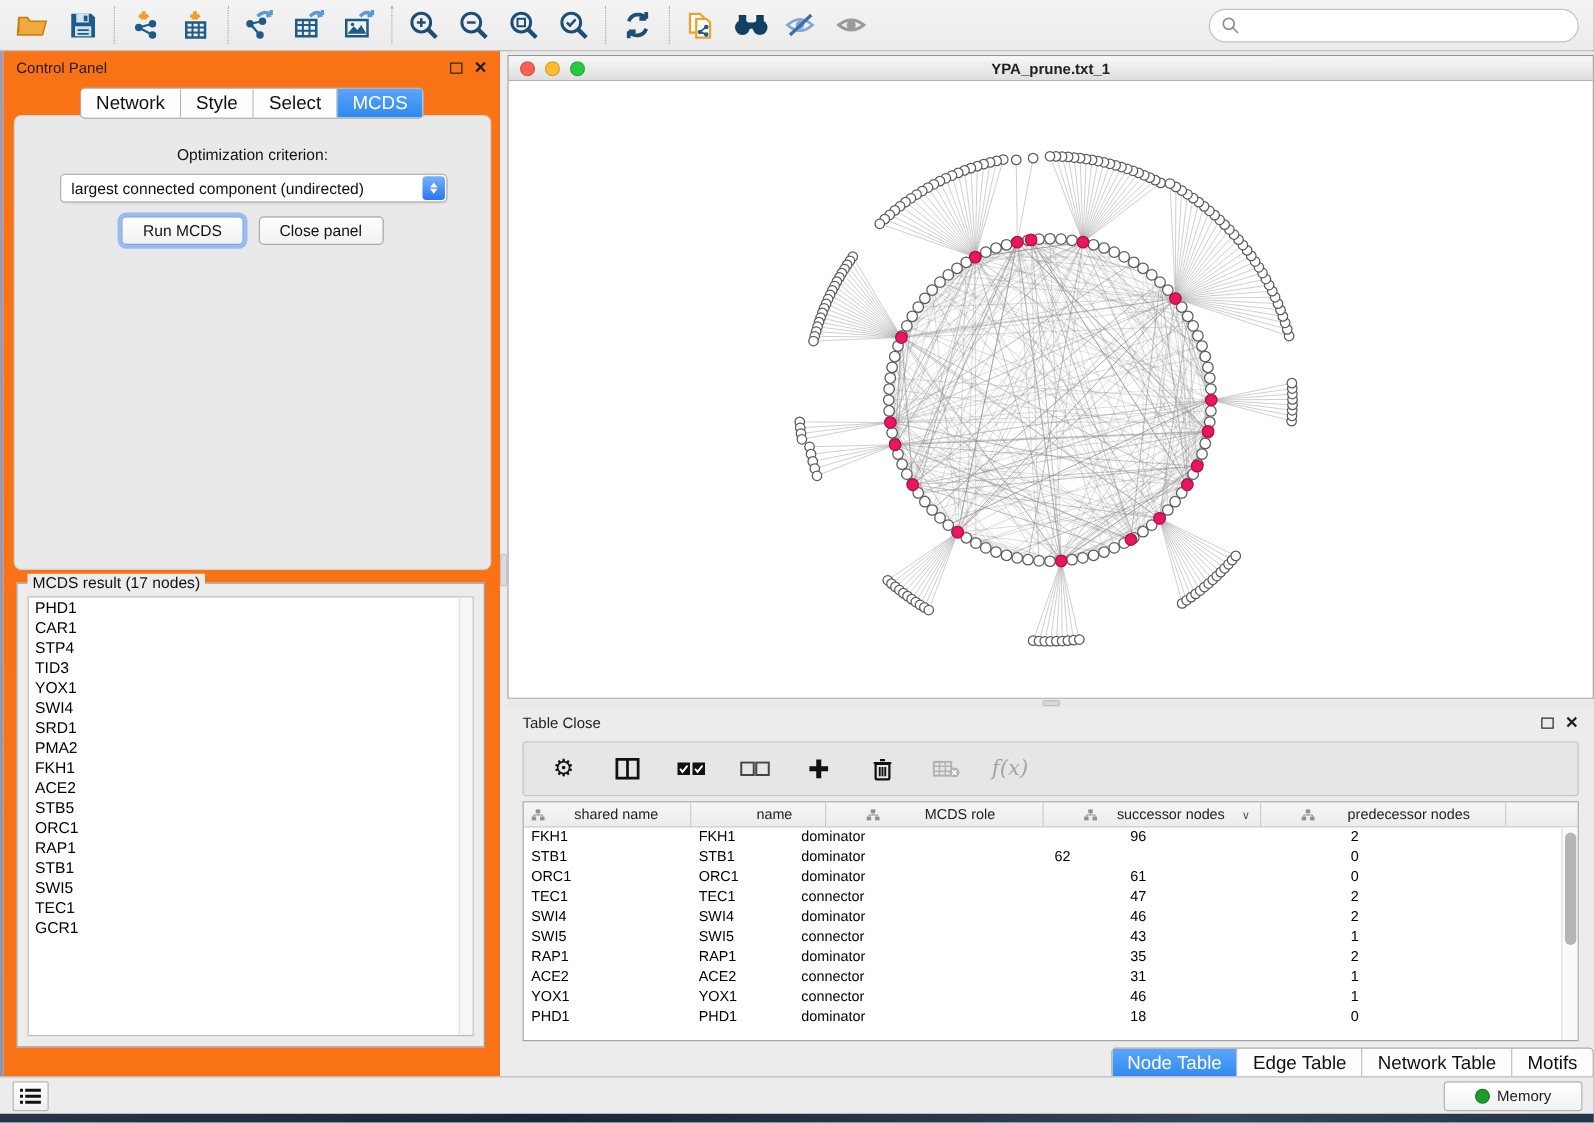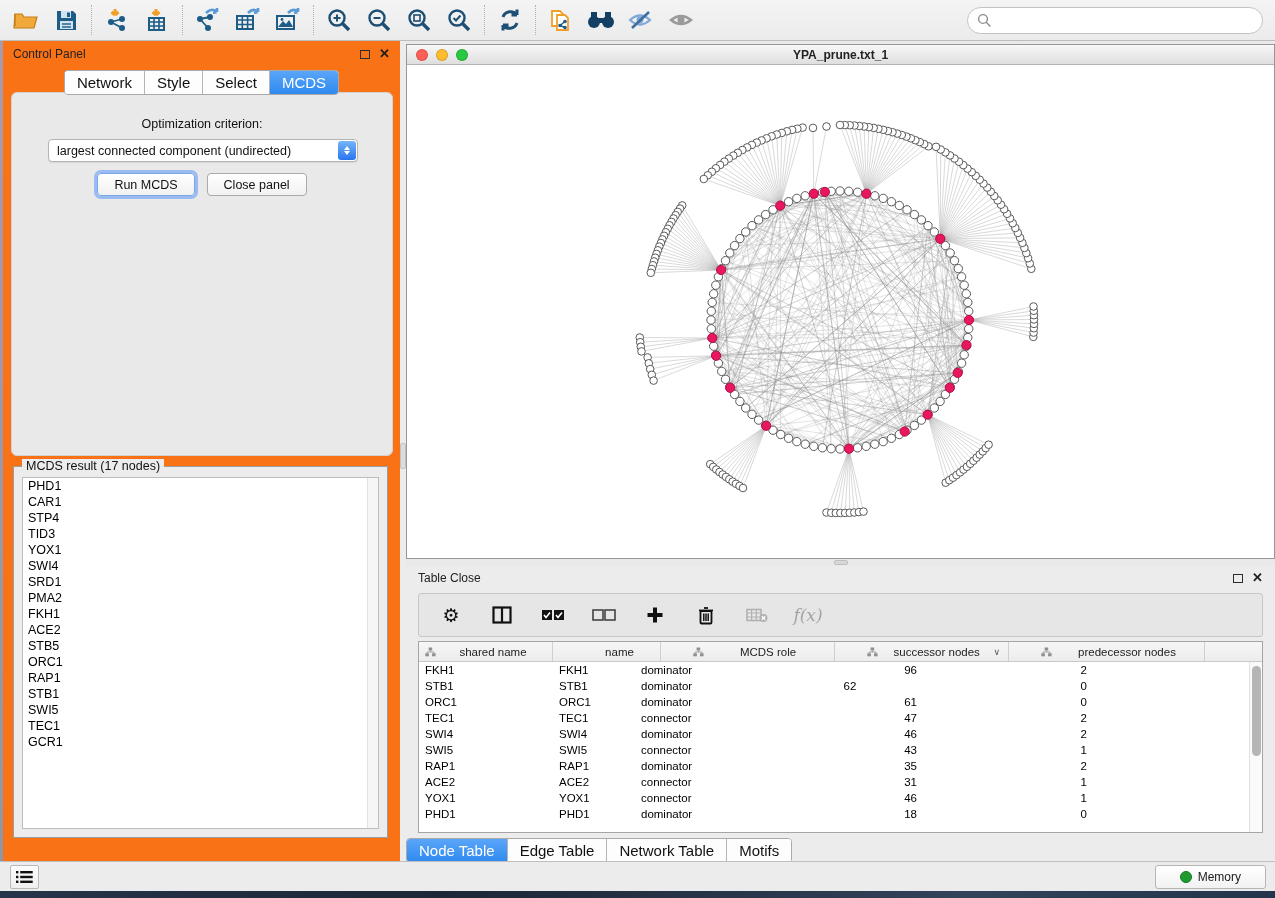--- a/index.html
+++ b/index.html
@@ -112,21 +112,21 @@
   .tree-ic { margin:0 2px; flex:0 0 auto; }
   .sort-ch { font-size:9px; color:#555; margin-right:4px; }
   .tbl-body { position:absolute; top:20px; left:0; right:13px; bottom:0; overflow:hidden; }
   .tr { display:flex; height:16px; align-items:center; }
   .td { font-size:11.5px; color:#000; white-space:nowrap; overflow:hidden; }
   .tbl-vscroll { position:absolute; top:20px; right:0; bottom:0; width:13px; background:#fafafa;
                  border-left:1px solid #e0e0e0; }
   .tbl-thumb { position:absolute; top:4px; left:2px; width:9px; height:90px; background:#b5b5b5;
                border-radius:5px; }
 
-  .tp-tabs { position:absolute; left:0; right:0; top:272px; display:flex; justify-content:flex-start; }
+  .tp-tabs { position:absolute; left:0; right:0; top:272px; display:flex; justify-content:flex-end; }
 
   
   .statusbar { position:absolute; left:0; right:0; bottom:7px; height:30px; background:#ececec;
                border-top:1px solid #bfbfbf; }
   .menu-btn { position:absolute; left:10px; top:3px; width:29px; height:24px;
               background:linear-gradient(#fcfcfc,#efefef); border:1px solid #b9b9b9;
               border-radius:2px; display:flex; align-items:center; justify-content:center; }
   .memory-btn { position:absolute; right:9px; top:3px; height:24px; padding:0 24px;
                 background:linear-gradient(#ffffff,#f2f2f2); border:1px solid #b5b5b5;
                 border-radius:3px; display:flex; align-items:center; gap:6px; font-size:12px; }

